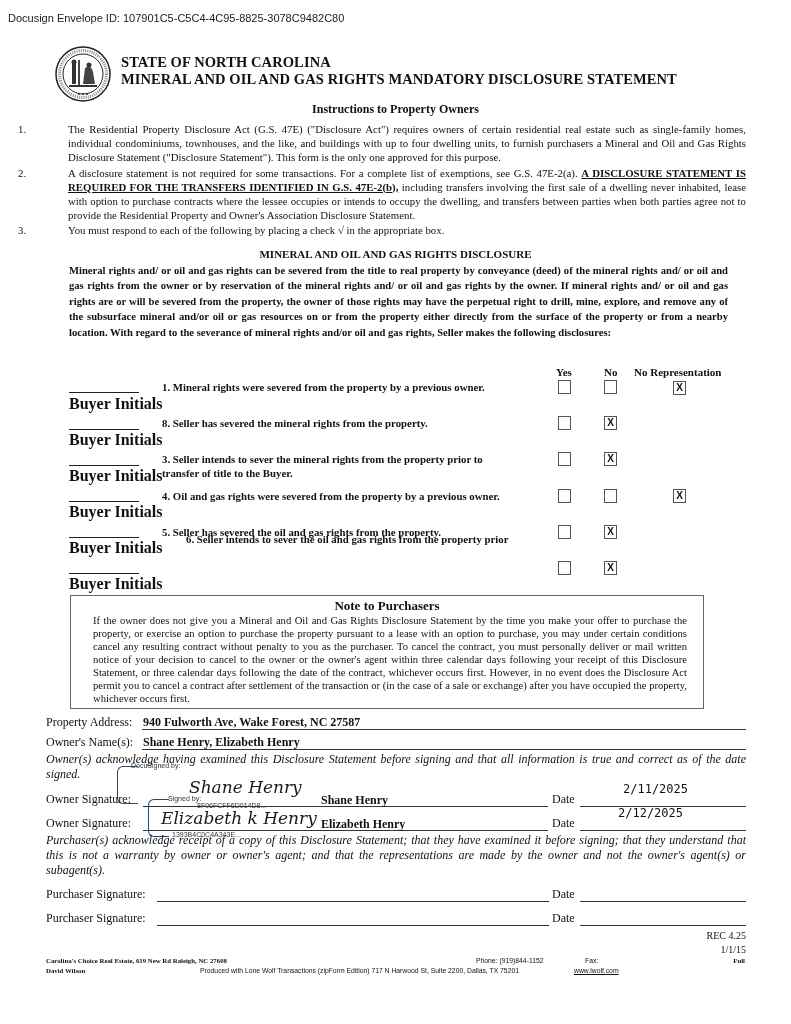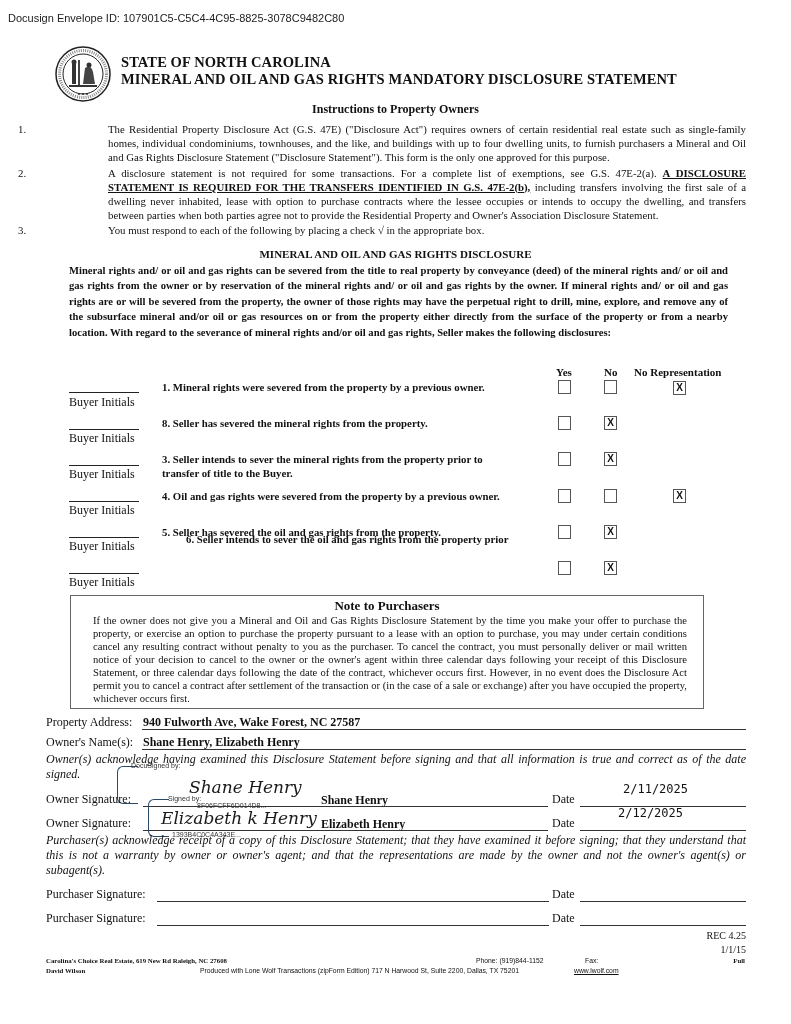--- a/index.html
+++ b/index.html
@@ -6,27 +6,27 @@
   body { width: 791px; height: 1024px; position: relative; overflow: hidden; color: #111; font-family: "Liberation Serif", serif; }
   .abs { position: absolute; }
   .envelope { left: 8px; top: 12px; font-family: "Liberation Sans", sans-serif; font-size: 11px; color: #222; }
   .seal { left: 55px; top: 46px; width: 56px; height: 56px; }
   .title1 { left: 121px; top: 54px; font-size: 14.5px; font-weight: bold; letter-spacing: 0.1px; }
   .title2 { left: 121px; top: 71px; font-size: 14.5px; font-weight: bold; letter-spacing: 0.1px; text-align: center; }
   .instr-title { left: 0; width: 791px; top: 102px; text-align: center; font-size: 12px; font-weight: bold; }
   .ol { left: 18px; top: 122px; width: 728px; font-size: 10.8px; line-height: 14.2px; }
   .ol .item { display: flex; margin-bottom: 1px; }
   .ol .num { width: 50px; flex: none; padding-left: 0; }
-  .ol .txt { flex: 1; text-align: justify; margin-left: 40px; }
+  .ol .txt { flex: 1; text-align: justify; }
   .ol .bu { font-weight: bold; text-decoration: underline; }
   .sect-title { left: 0; width: 791px; top: 248px; text-align: center; font-size: 11px; font-weight: bold; }
   .intro { left: 69px; top: 263px; width: 659px; font-size: 10.6px; line-height: 15.4px; font-weight: bold; text-align: justify; }
   .col-h { top: 366px; font-size: 11px; font-weight: bold; }
   .row-line { position: absolute; left: 69px; width: 70px; border-top: 1px solid #222; }
-  .bi { position: absolute; left: 69px; font-size: 12px; font-weight: normal; }
+  .bi { position: absolute; left: 69px; font-size: 16px; font-weight: bold; }
   .q { position: absolute; left: 162px; font-size: 10.8px; font-weight: bold; line-height: 14px; width: 360px; }
   .cb { position: absolute; width: 11px; height: 12px; border: 1px solid #555; background: #fff; font-family: "Liberation Sans", sans-serif; font-size: 10px; font-weight: bold; line-height: 12px; text-align: center; }
   .note { left: 70px; top: 595px; width: 632px; height: 112px; border: 1.5px solid #666; }
   .note-title { position: absolute; left: 0; width: 100%; top: 2px; text-align: center; font-size: 13px; font-weight: bold; }
   .note-body { position: absolute; left: 22px; top: 18px; width: 594px; font-size: 10.6px; line-height: 13px; text-align: justify; }
   .lbl { font-size: 12px; }
   .fill { font-weight: bold; font-size: 12px; }
   .uline { position: absolute; border-top: 1px solid #333; }
   .ital { font-style: italic; font-size: 12px; line-height: 15px; text-align: justify; }
   .sig { font-family: "DejaVu Serif", serif; font-style: italic; font-size: 17px; color: #1a1a1a; }

